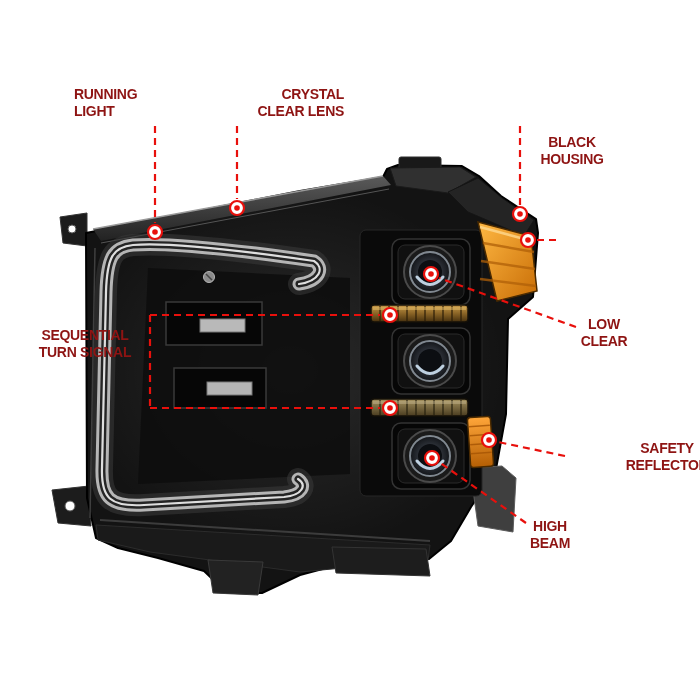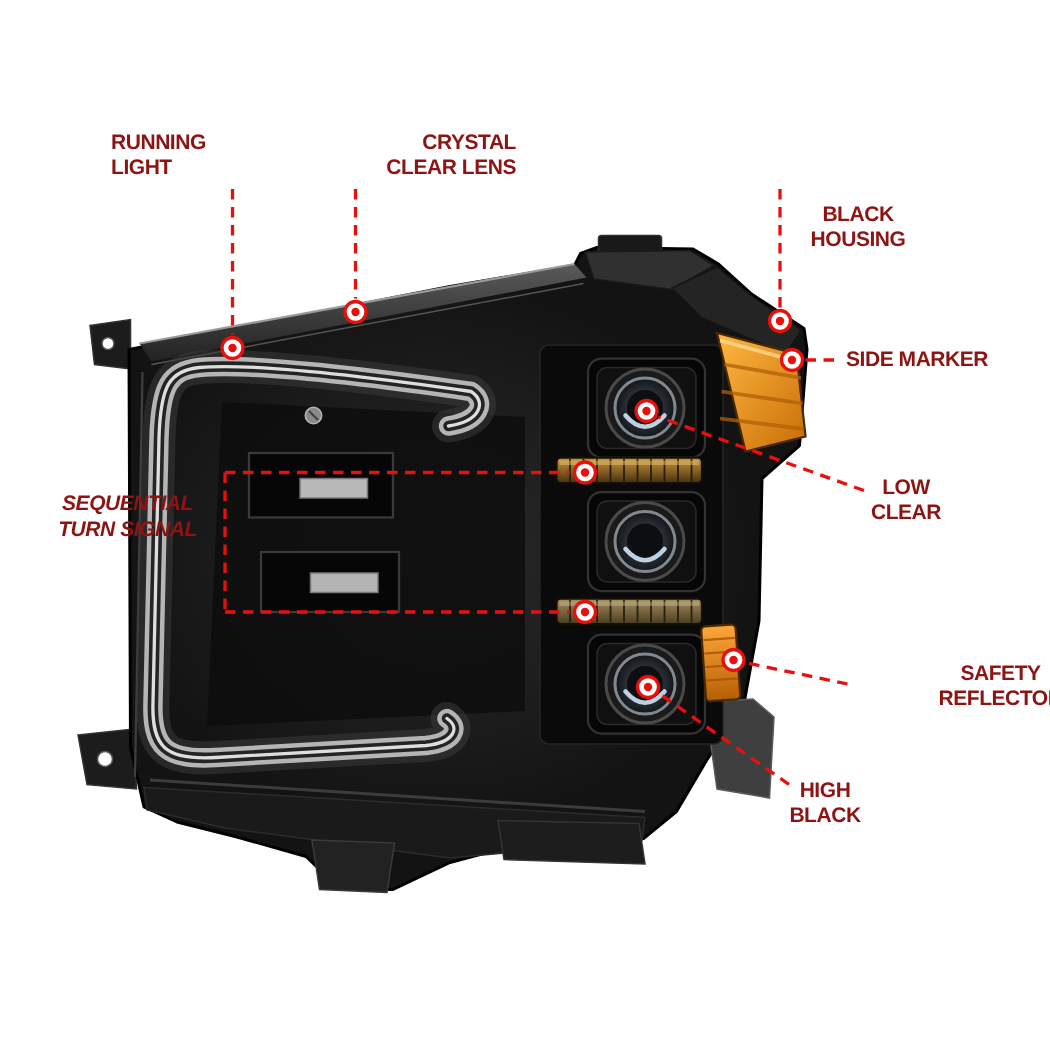--- a/index.html
+++ b/index.html
@@ -20,21 +20,21 @@
     line-height: 1.2;
     letter-spacing: -0.3px;
     color: var(--label-text, #8e1413);
     white-space: pre-line;
   }
   #lbl-running  { left: 74px;  top: 86px;  text-align: left; }
   #lbl-lens     { left: 244px; top: 86px;  width: 100px; text-align: right; }
   #lbl-housing  { left: 520px; top: 92px;  width: 104px; text-align: center; margin-top: 42px; }
   #lbl-side     { left: 564px; top: 231px; text-align: left; }
   #lbl-low      { left: 568px; top: 316px; width: 72px;  text-align: center; }
-  #lbl-seq      { left: 24px;  top: 327px; width: 122px; text-align: center; font-style: italic; }
+  #lbl-seq      { left: 24px;  top: 327px; width: 122px; text-align: center; }
   #lbl-safety   { left: 570px; top: 440px; width: 98px;  text-align: center; margin-left: 48px; }
   #lbl-high     { left: 516px; top: 518px; width: 68px;  text-align: center; }
 
   .leader path {
     stroke: var(--leader-line, #e8100c);
     stroke-width: 2.2;
     stroke-dasharray: 7 5;
     fill: none;
   }
   .marker-ring { fill: #ffffff; stroke: var(--leader-line, #e8100c); stroke-width: 2.2; }
@@ -233,23 +233,22 @@
       </g>
     </g>
   </svg>
 
   <div class="label" id="lbl-running">RUNNING
 LIGHT</div>
   <div class="label" id="lbl-lens">CRYSTAL
 CLEAR LENS</div>
   <div class="label" id="lbl-housing">BLACK
 HOUSING</div>
-  <div class="label" id="lbl-side">SIDE MARKER</div>
   <div class="label" id="lbl-low">LOW
 CLEAR</div>
   <div class="label" id="lbl-seq">SEQUENTIAL
 TURN SIGNAL</div>
   <div class="label" id="lbl-safety">SAFETY
 REFLECTOR</div>
   <div class="label" id="lbl-high">HIGH
-BLACK</div>
+BEAM</div>
 
 </div>
 
 </body></html>

